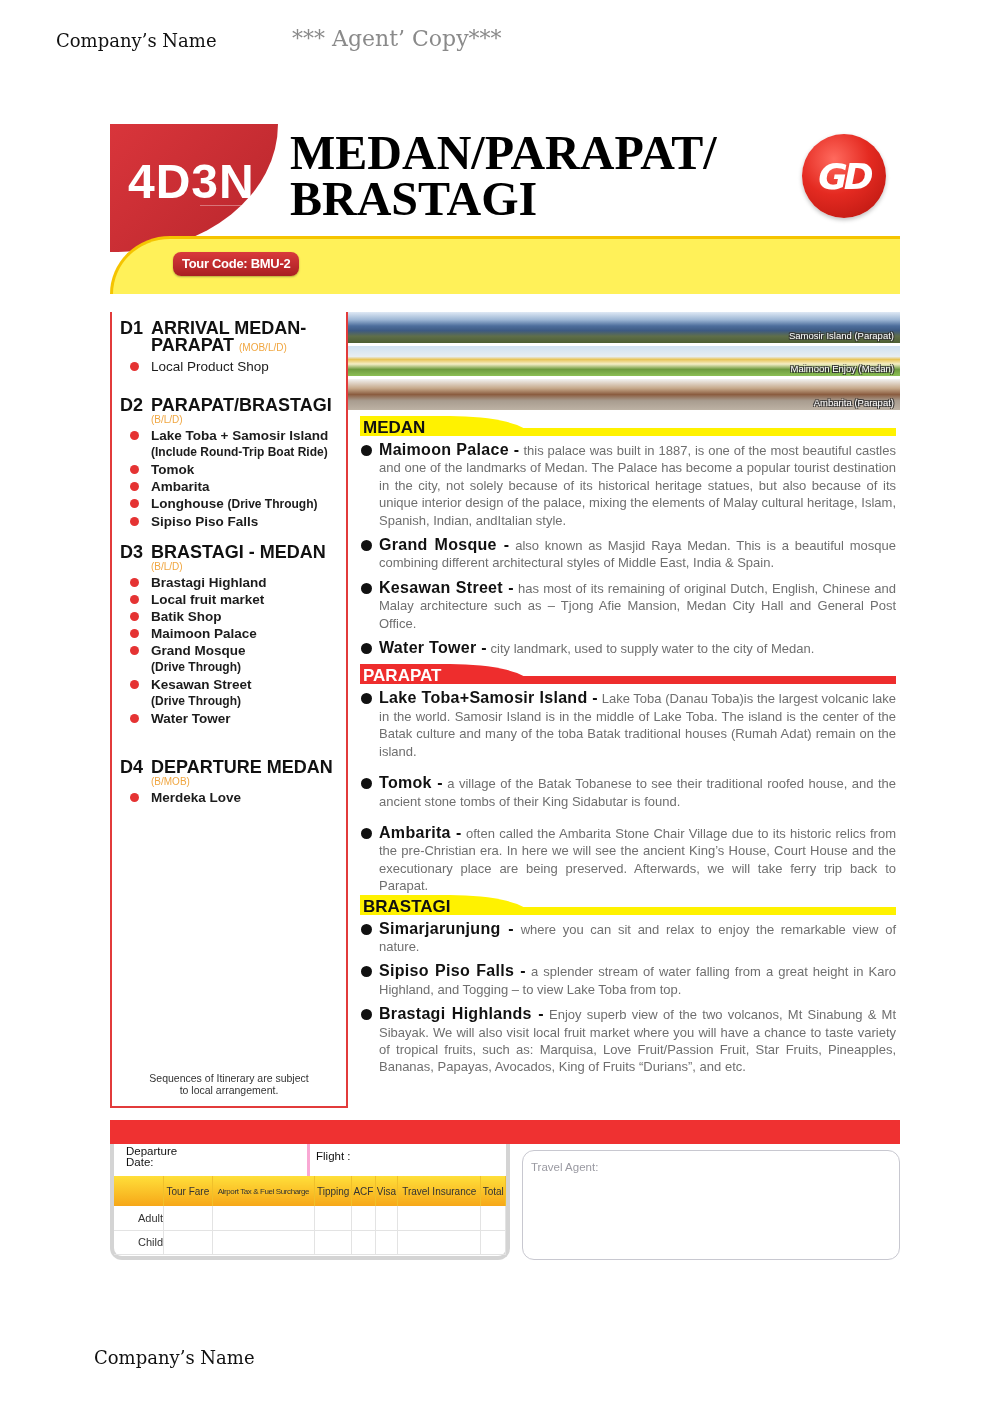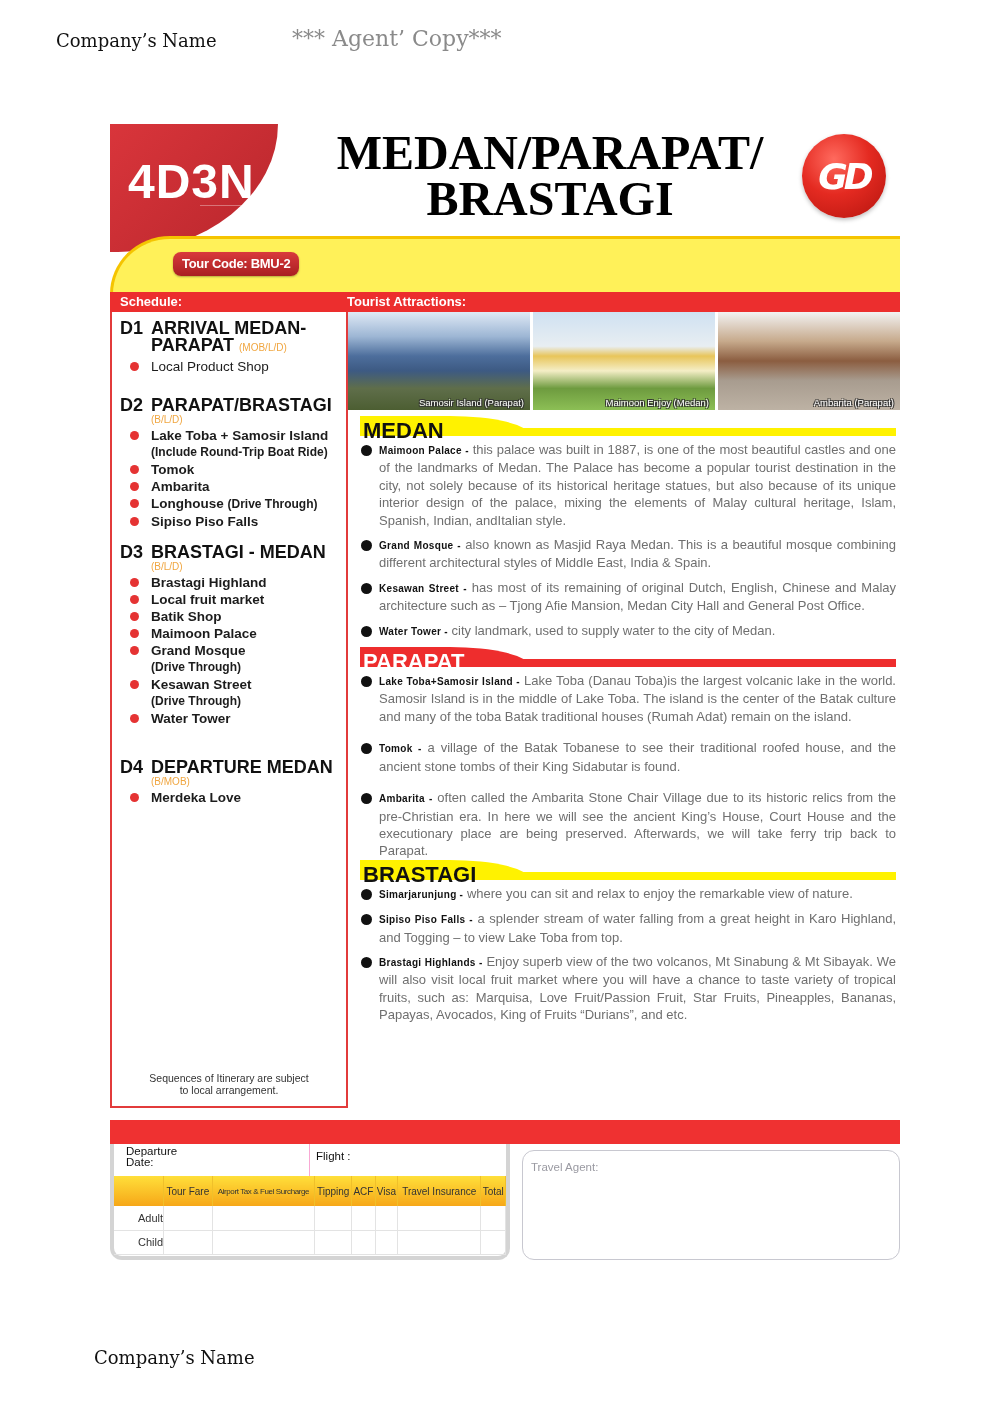--- a/index.html
+++ b/index.html
@@ -12,21 +12,21 @@
 
   .flyer { position: absolute; left: 110px; top: 124px; width: 790px; height: 1140px; }
 
   
   .badge-4d3n { position: absolute; left: 0; top: 0; width: 168px; height: 128px;
     background: linear-gradient(135deg, #d9353b 0%, #b8262c 100%);
     border-bottom-right-radius: 160px 128px; }
   .badge-4d3n span { position: absolute; left: 18px; top: 30px; font-size: 48px; font-weight: bold; color: #fff; letter-spacing: 1px; }
   .badge-line { position: absolute; left: 90px; top: 81px; width: 60px; height: 1px; background: rgba(255,255,255,0.35); }
 
-  .title { position: absolute; left: 180px; top: 6px; width: 520px; text-align: center;
+  .title { position: absolute; left: 180px; top: 6px; width: 520px; text-align: left;
     font-family: "Liberation Serif", serif; font-weight: bold; font-size: 48px; line-height: 46px; color: #000; letter-spacing: 0px; }
 
   .logo { position: absolute; left: 692px; top: 10px; width: 84px; height: 84px; border-radius: 50%;
     background: radial-gradient(circle at 38% 30%, #ff6a5e 0%, #e42a21 45%, #b3140e 100%);
     box-shadow: 0 2px 4px rgba(0,0,0,0.25); display: flex; align-items: center; justify-content: center; }
   .logo span { color: #fff; font-weight: bold; font-style: italic; font-size: 36px; letter-spacing: -4px; font-family: "DejaVu Sans", sans-serif; }
 
   .yellow-band { position: absolute; left: 0; top: 112px; width: 790px; height: 58px;
     background: #fff159; border-top: 3px solid #f5c400; border-top-left-radius: 60px 58px; border-left: 3px solid #f5c400; }
   .tour-code { position: absolute; left: 63px; top: 128px; height: 24px; padding: 0 9px;
@@ -48,48 +48,48 @@
   .sch-list { list-style: none; margin-top: 2px; }
   .sch-list li { position: relative; padding-left: 31px; font-size: 13.5px; line-height: 17px; font-weight: bold; color: #1c1c1c; }
   .sch-list li.plain { font-weight: normal; }
   .sch-list li::before { content: ""; position: absolute; left: 10px; top: 4px; width: 9px; height: 9px; border-radius: 50%; background: #e53333; }
   .sch-list li .note { display: block; font-size: 12px; font-weight: bold; }
   .sch-list li .inline-note { font-size: 12px; }
   .sch-footnote { position: absolute; left: 0; right: 0; bottom: 10px; text-align: center; font-size: 10.5px; color: #333; line-height: 12px; }
 
   
   .attractions { position: absolute; left: 238px; top: 188px; width: 552px; height: 812px; }
-  .photos { position: absolute; left: 0; top: 0; width: 552px; height: 98px; display: flex; gap: 3px; }
+  .photos { position: absolute; left: 0; top: 0; width: 552px; height: 98px; display: flex; gap: 3px; flex-direction: column; }
   .photo { position: relative; flex: 1; height: 98px; overflow: hidden; }
   .photo.lake { background: linear-gradient(180deg, #dfe9f5 0%, #9db6d4 25%, #4d6e9c 45%, #3d5a83 60%, #5f6e4a 78%, #4c5e32 100%); }
   .photo.palace { background: linear-gradient(180deg, #cfe1f2 0%, #e8eef2 35%, #e8c55a 45%, #f4eec6 60%, #6e9b3f 78%, #8cbf55 100%); }
   .photo.ambarita { background: linear-gradient(180deg, #f2f2f2 0%, #c6a98b 30%, #8b5d40 50%, #a89c8f 70%, #bdb2a4 100%); }
   .photo-cap { position: absolute; right: 6px; bottom: 2px; font-size: 9.5px; color: #fff;
     text-shadow: -1px -1px 0 #333, 1px -1px 0 #333, -1px 1px 0 #333, 1px 1px 0 #333; }
 
   .sec-head { position: relative; height: 22px; margin-left: 12px; width: 536px; }
   .sec-head .bar { position: absolute; left: 0; right: 0; bottom: 2px; height: 8px; }
   .sec-head .hump { position: absolute; left: 0; bottom: 2px; width: 170px; height: 20px; border-top-right-radius: 80px 20px; }
-  .sec-head span { position: absolute; left: 3px; top: 2px; font-size: 22px; font-weight: bold; }
+  .sec-head span { position: absolute; left: 3px; top: 2px; font-size: 17px; font-weight: bold; }
   .sec-yellow .bar, .sec-yellow .hump { background: #fff200; }
   .sec-yellow span { color: #111; }
   .sec-red .bar, .sec-red .hump { background: #ee2d2d; }
   .sec-red span { color: #fff; }
 
   .items { list-style: none; margin-left: 12px; width: 536px; }
   .items li { position: relative; padding-left: 19px; font-size: 13px; line-height: 17.4px; color: #6f6f6f; text-align: justify; margin-bottom: 7px; }
   .items li::before { content: ""; position: absolute; left: 1px; top: 4px; width: 11px; height: 11px; border-radius: 50%; background: #111; }
-  .items li b { color: #111; font-size: 10px; letter-spacing: 0.3px; }
+  .items li b { color: #111; font-size: 16px; letter-spacing: 0.3px; }
 
   
   .bottom-red { position: absolute; left: 0; top: 996px; width: 790px; height: 24px; background: #ef3131; }
   .price-box { position: absolute; left: 0; top: 1020px; width: 400px; height: 116px; background: #fff;
     border: 4px solid #d4d4d4; border-top: none; border-radius: 0 0 12px 12px; }
   .dep-row { display: flex; height: 32px; font-size: 11.5px; color: #111; }
-  .dep-row .dep { width: 196px; padding: 2px 0 0 12px; line-height: 11px; border-right: 1px solid #f9a8d4; }
+  .dep-row .dep { width: 196px; padding: 2px 0 0 12px; line-height: 11px; border-right: 3px solid #f9a8d4; }
   .dep-row .flt { padding: 6px 0 0 6px; }
   table.price { border-collapse: collapse; width: 392px; font-size: 10px; }
   table.price th { height: 30px; background: linear-gradient(#ffdf3a, #f6a718); color: #333; font-weight: normal; border-right: 1px solid #f0c02a; line-height: 11px; }
   table.price th.small { font-size: 8px; letter-spacing: -0.4px; }
   table.price td { height: 24px; border-right: 1px solid #e3e3e3; border-bottom: 1px solid #e3e3e3; font-size: 11px; color: #333; }
   table.price td.rowlbl { padding-left: 24px; width: 44px; }
 
   .agent-box { position: absolute; left: 412px; top: 1026px; width: 378px; height: 110px;
     border: 1.5px solid #c8c8d0; border-radius: 12px; padding: 6px 8px; }
   .agent-box span { font-size: 11.5px; color: #9a9aa2; }
@@ -112,24 +112,20 @@
     <div>BRASTAGI</div>
   </div>
 
   <div class="logo">
     <span>GD</span>
   </div>
 
   <div class="yellow-band"></div>
   <div class="tour-code">Tour Code: BMU-2</div>
 
-  <div class="red-bar">
-    <span class="lbl" style="left:10px;">Schedule:</span>
-    <span class="lbl" style="left:237px;">Tourist Attractions:</span>
-  </div>
 
   <div class="schedule">
 
     <div class="day">
       <div class="day-head">
         <span class="day-num">D1</span>
         <span class="day-title">
           <span>ARRIVAL MEDAN-</span><br>
           <span>PARAPAT</span>
           <span class="meals">(MOB/L/D)</span>

